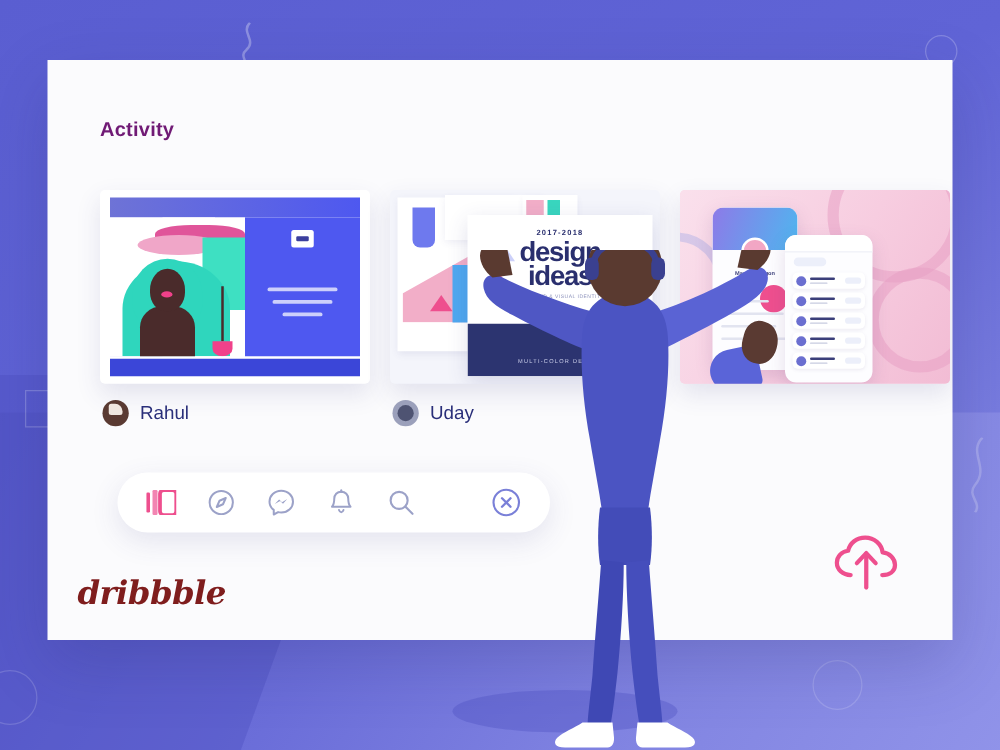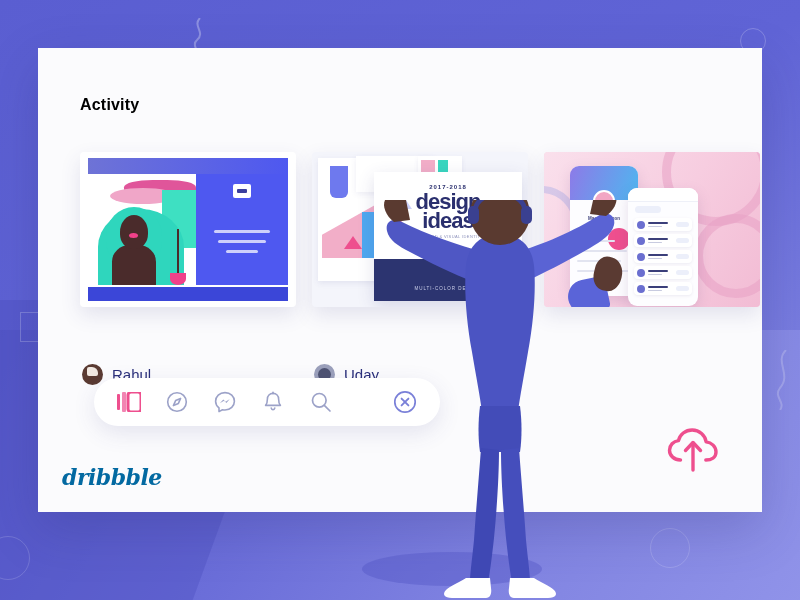--- a/index.html
+++ b/index.html
@@ -68,21 +68,21 @@
   }
   .tab-following {
     font-size: 26px;
     font-weight: bold;
     color: #2a2f7a;
     letter-spacing: .2px;
   }
   .tab-activity {
     font-size: 16px;
     font-weight: bold;
-    color: #000000;
+    color: #701a75;
     letter-spacing: .2px;
   }
 
   
   .card-row {
     position: absolute;
     left: 42px; top: 104px;
     width: 760px; height: 210px;
     display: flex;
     gap: 16px;
@@ -99,21 +99,20 @@
     overflow: hidden;
     background: #fff;
     box-shadow: 0 8px 20px rgba(60,60,130,.13);
   }
   .shot-meta {
     position: absolute;
     left: 2px; top: 168px;
     display: flex;
     align-items: center;
     gap: 9px;
-    margin-top: 44px;
   }
   .shot-avatar {
     width: 21px; height: 21px;
     border-radius: 50%;
     flex: none;
     overflow: hidden;
     position: relative;
   }
   .shot-name {
     font-size: 15px;
@@ -211,23 +210,23 @@
     flex: none;
   }
   .nav-spacer { flex: 1; }
 
   
   .dribbble-logo {
     position: absolute;
     left: 24px; bottom: 22px;
     font-family: "DejaVu Serif", serif;
     font-style: italic;
-    font-size: 22px;
+    font-size: 26px;
     font-weight: bold;
-    color: #0369a1;
+    color: #7f1d1d;
     letter-spacing: -.5px;
   }
   .cloud-upload {
     position: absolute;
     right: 42px; bottom: 40px;
     width: 54px; height: 46px;
   }
 
   
   .figure {

